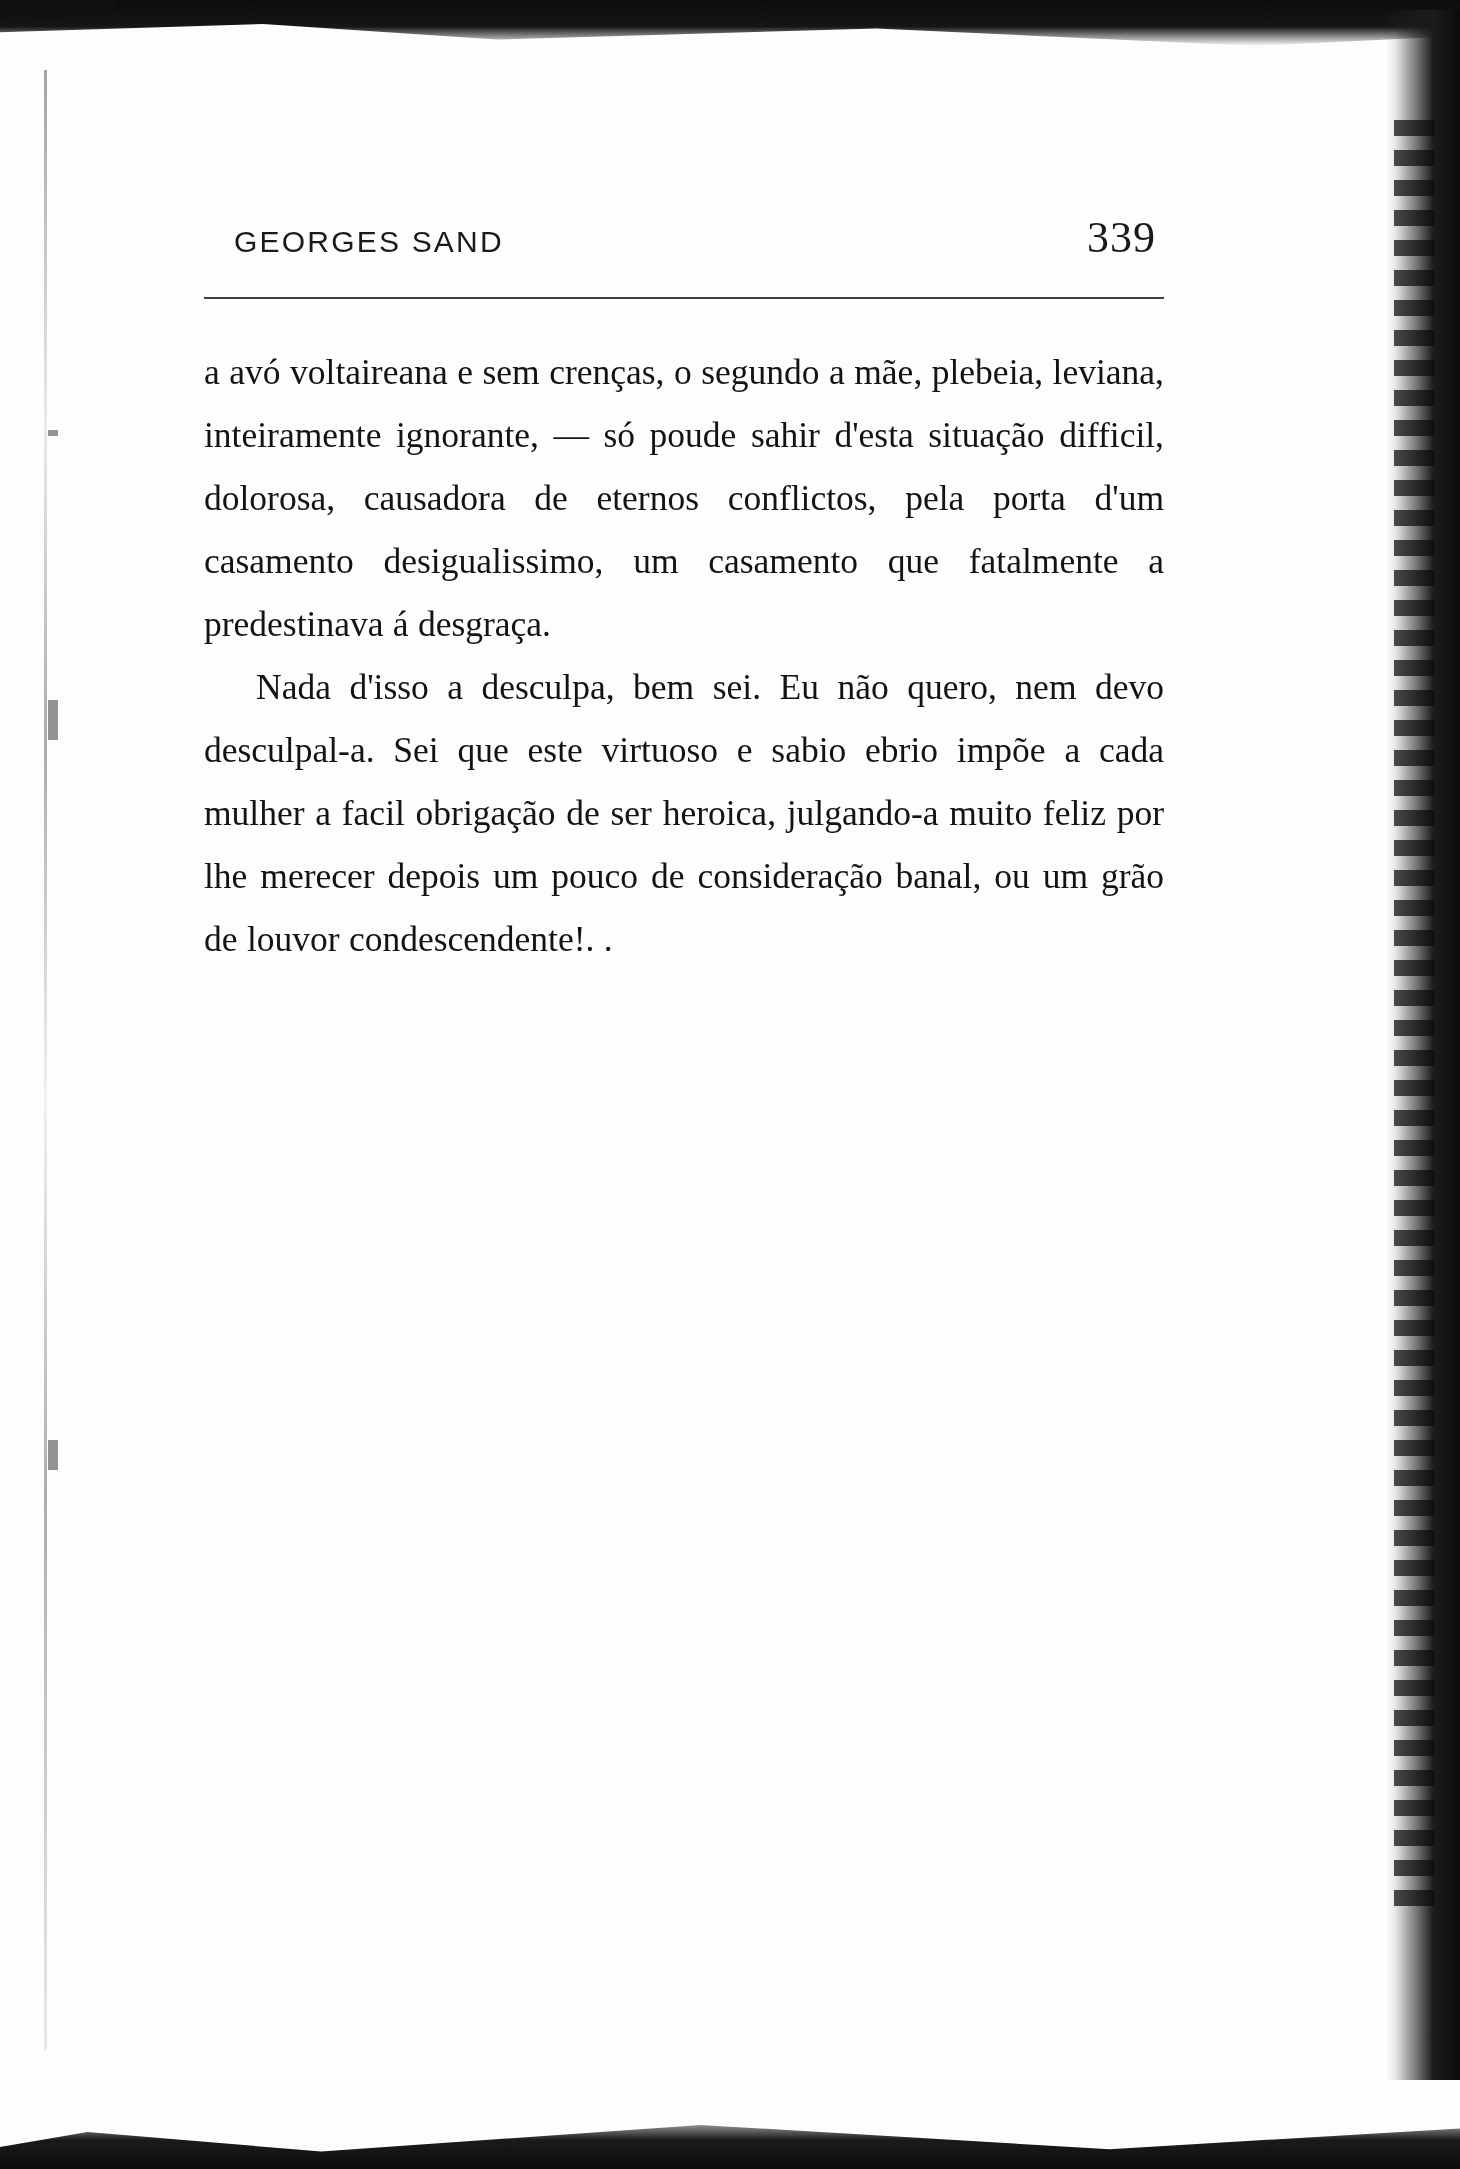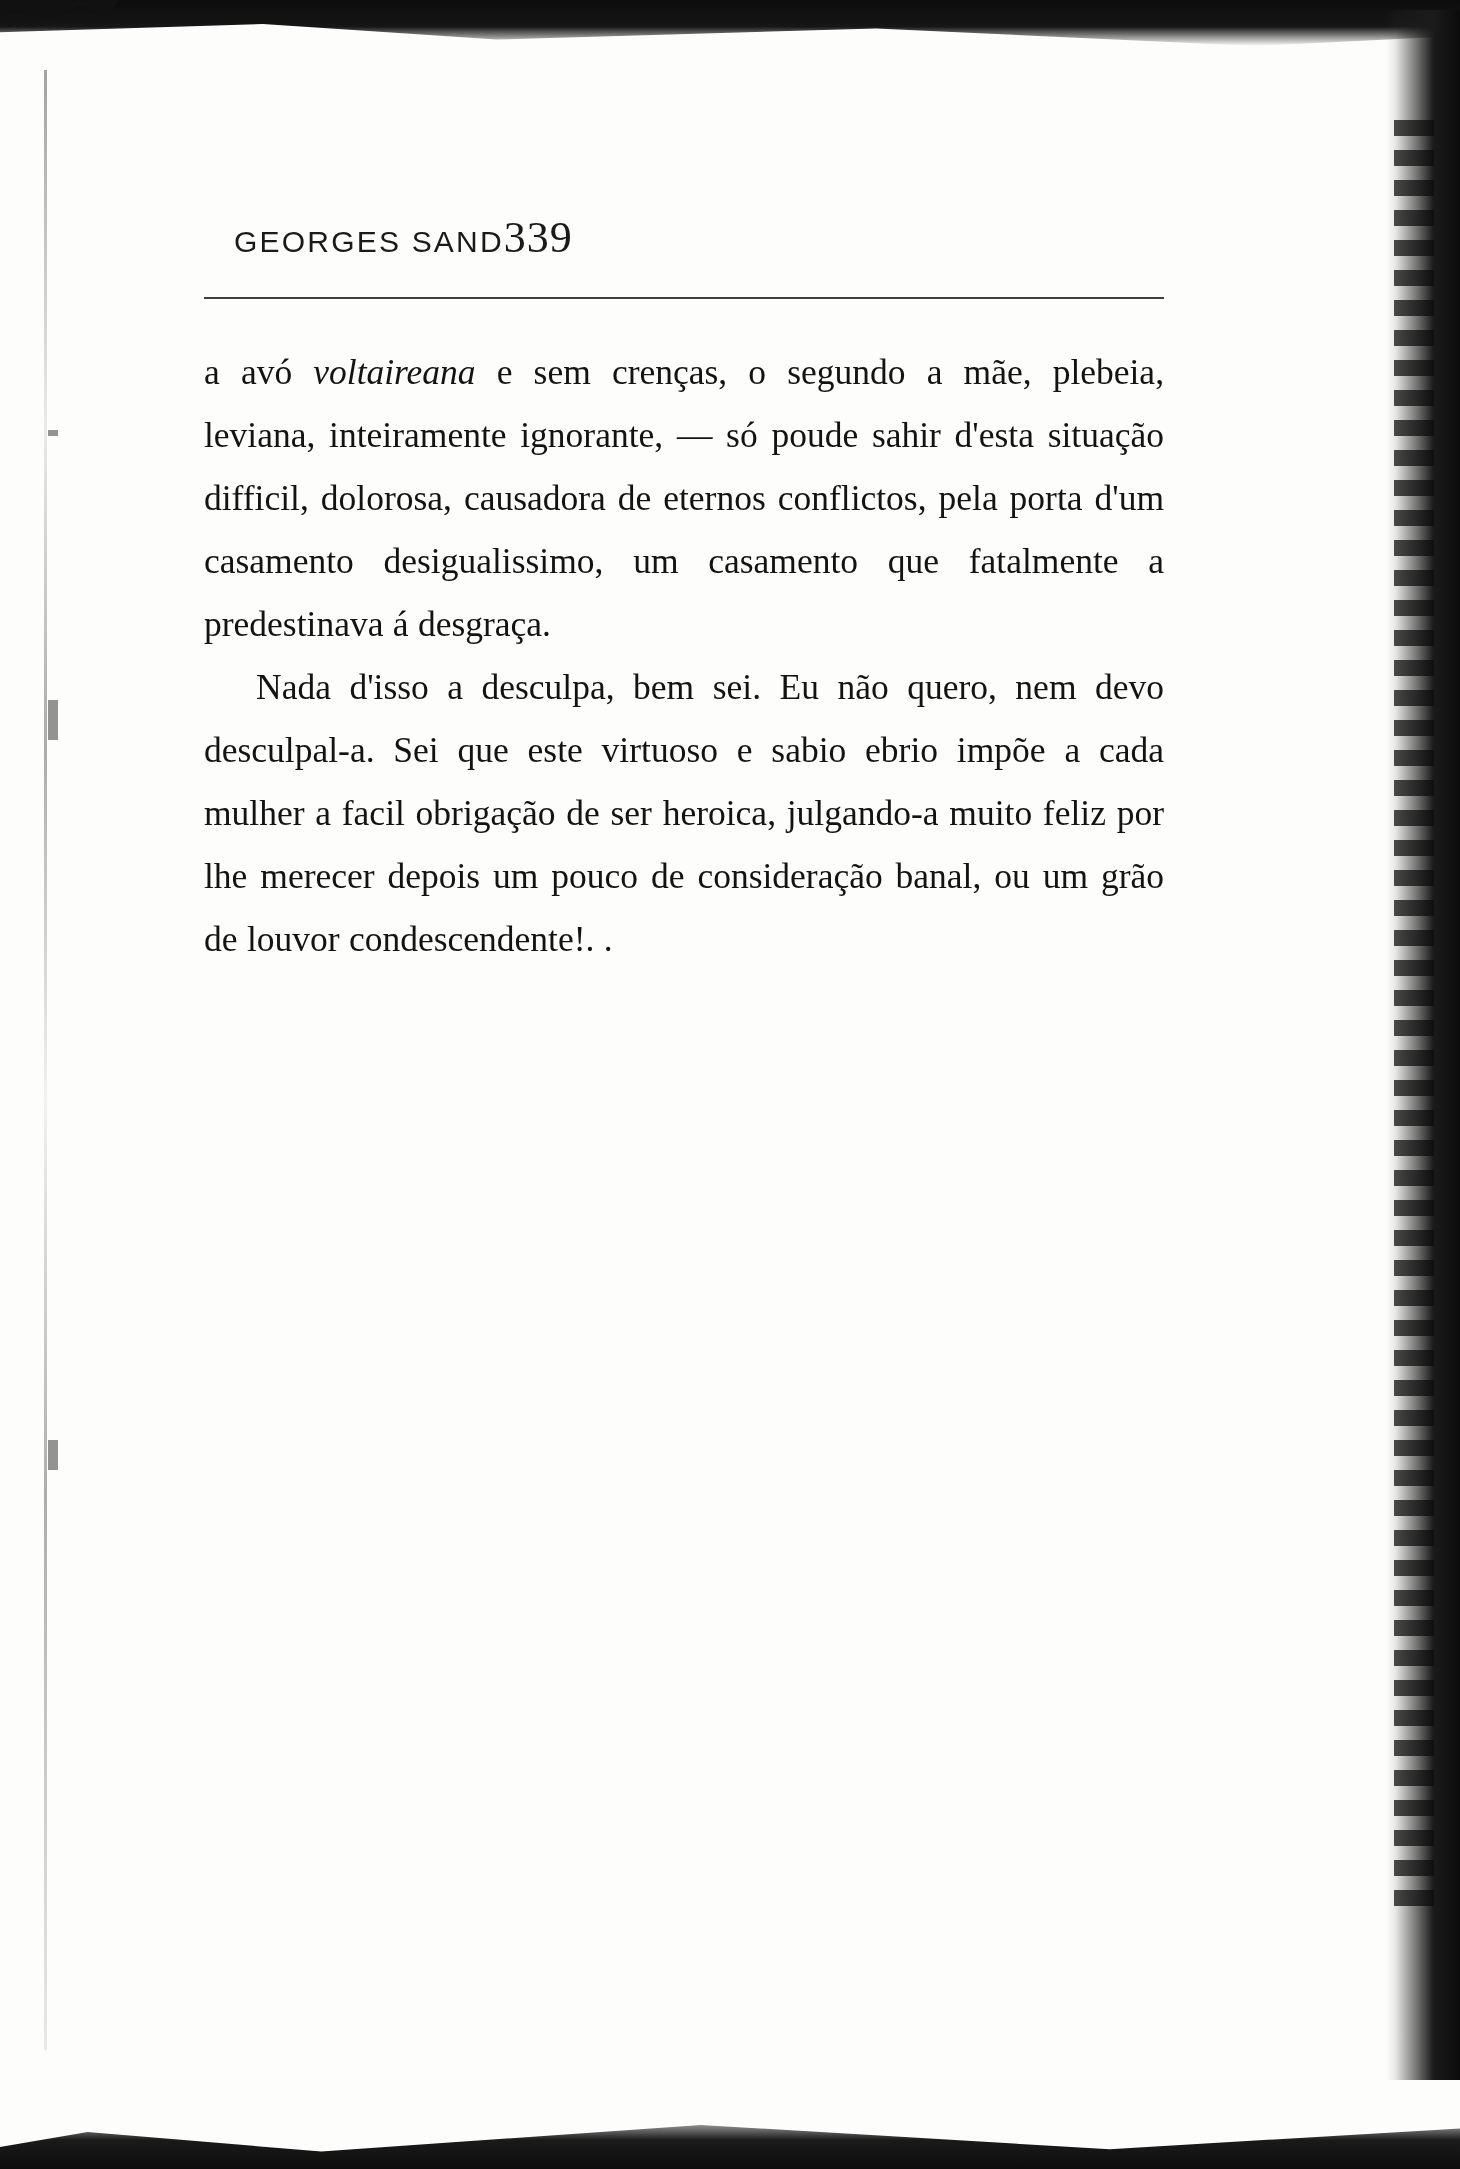--- a/index.html
+++ b/index.html
@@ -92,20 +92,21 @@
   .text-column {
     position: absolute;
     left: 204px;
     top: 212px;
     width: 960px;
   }
 
   .running-head {
     display: flex;
     align-items: baseline;
+    justify-content: space-between;
     padding: 0 8px 0 30px;
   }
   .running-head .title {
     font-family: "Liberation Sans", sans-serif;
     font-size: 30px;
     letter-spacing: 2.2px;
     color: #1a1a1a;
   }
   .running-head .folio {
     font-family: "Liberation Serif", serif;
@@ -131,21 +132,20 @@
     text-align-last: left;
     hyphens: none;
   }
   .body-text p {
     margin: 0;
   }
   .body-text p + p {
     text-indent: 52px;
   }
   .body-text .it {
-    font-style: italic;
   }
   
   .body-text p {
     word-spacing: 0.5px;
   }
 </style>
 </head>
 <body>
 
 <div class="page-scan">

